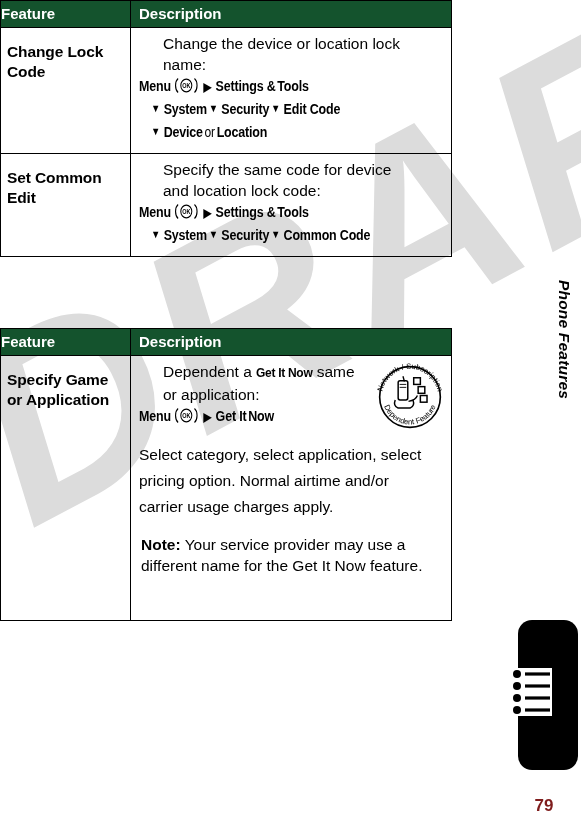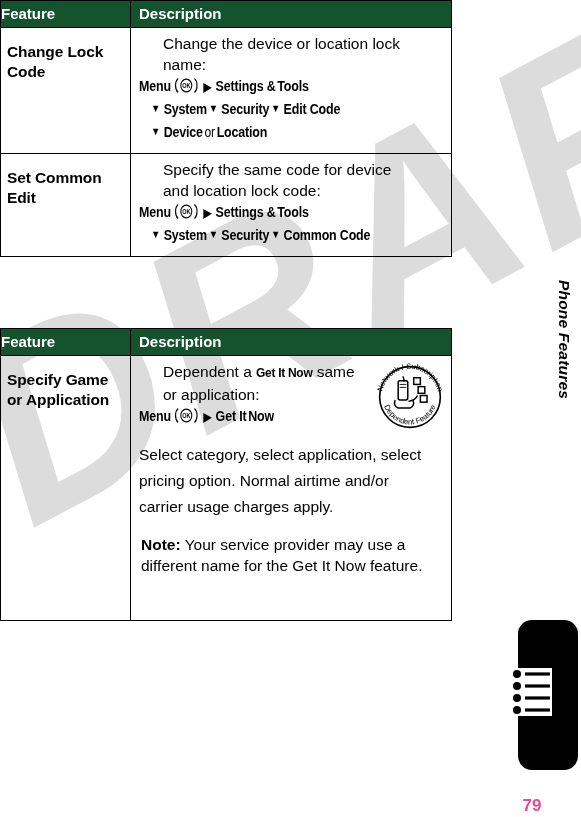--- a/index.html
+++ b/index.html
@@ -166,27 +166,27 @@
   .tab-marker {
     position: absolute;
     left: 510px;
     top: 620px;
     width: 68px;
     height: 150px;
   }
 
   .page-number {
     position: absolute;
-    left: 512px;
+    left: 524px;
     top: 796px;
     width: 40px;
     text-align: center;
     font-size: 17px;
     font-weight: bold;
-    color: #ec4899;
+    color: #7f1d1d;
   }
   .note-bold { font-weight: bold; }
 </style>
 </head>
 <body>
 
 <svg class="watermark" viewBox="0 0 620 700" xmlns="http://www.w3.org/2000/svg">
   <text class="watermark-text" x="40" y="500" transform="rotate(-28 40 500)">DRAFT</text>
 </svg>
 

